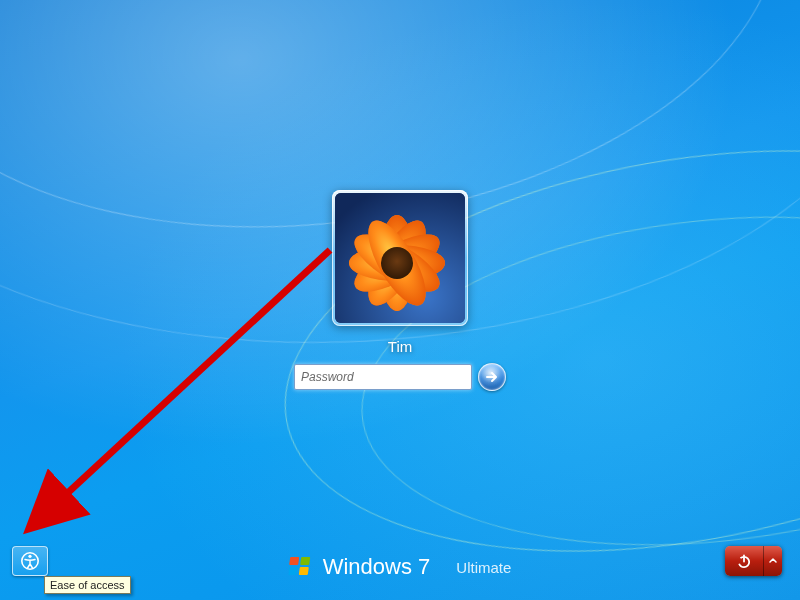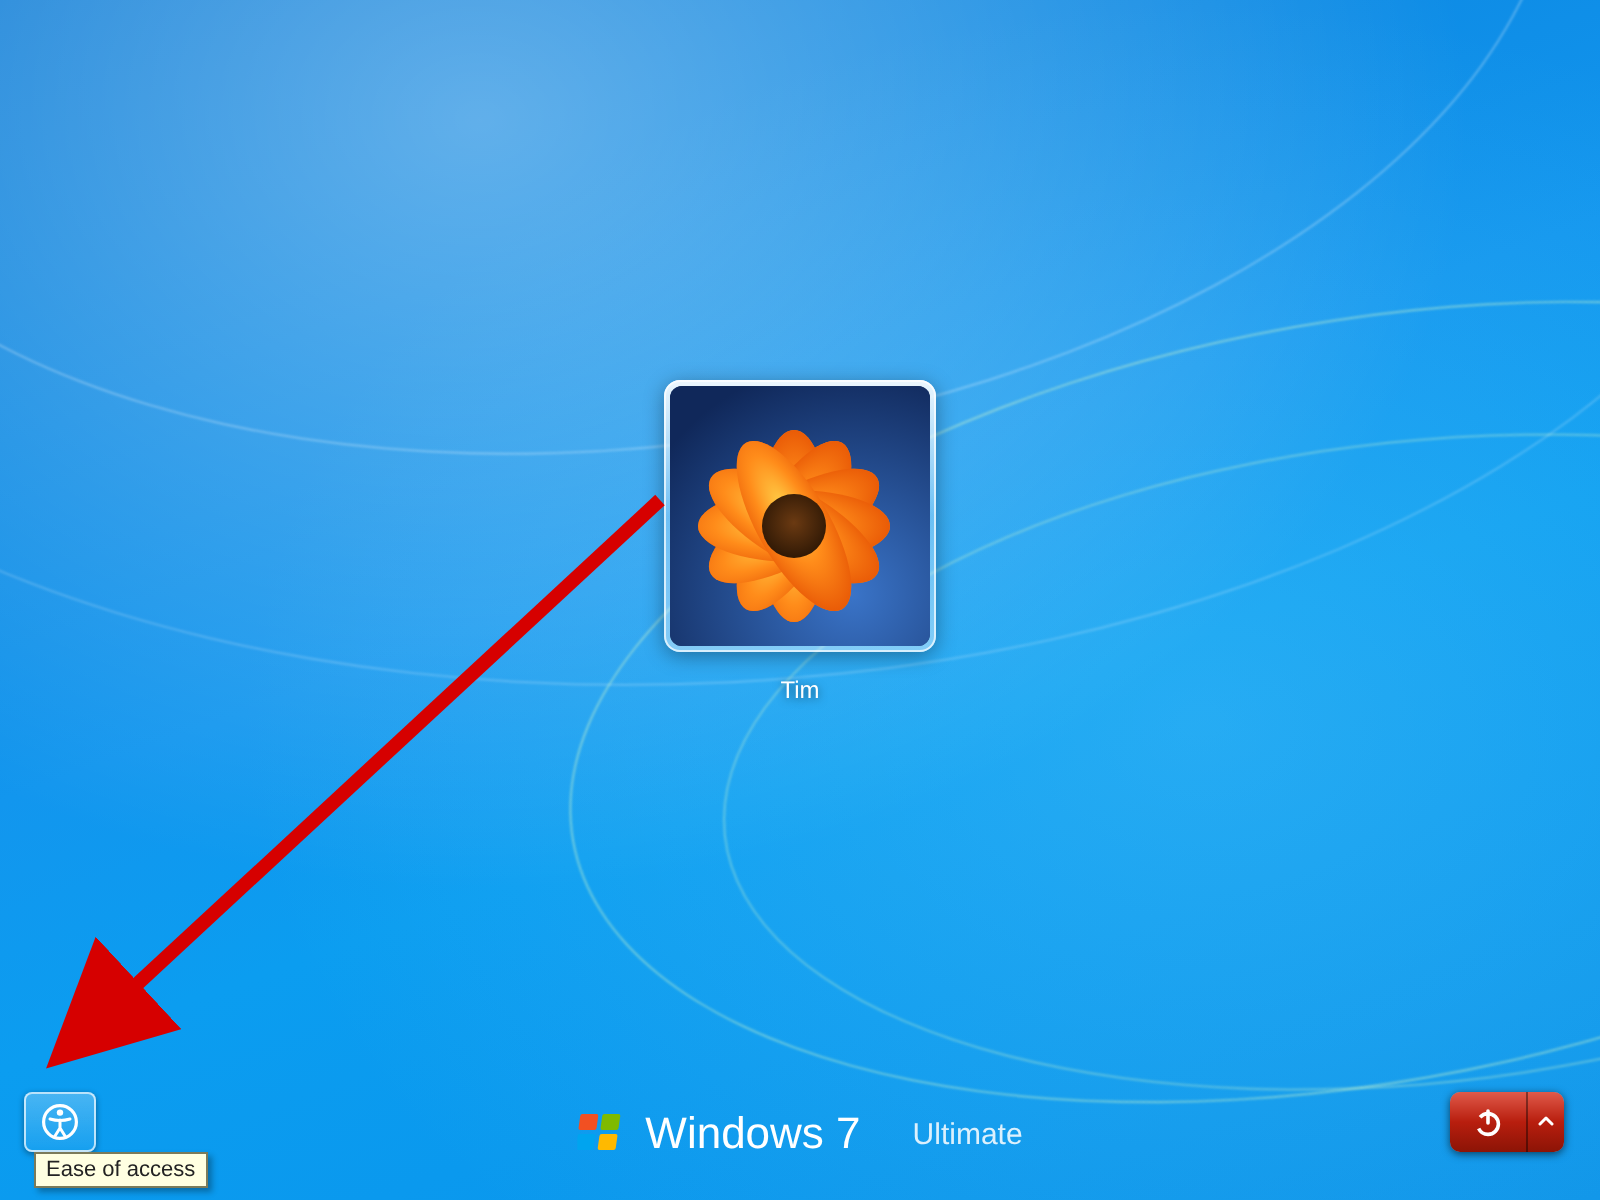--- a/index.html
+++ b/index.html
@@ -53,21 +53,21 @@
     border-radius: 6px;
     overflow: hidden;
     background: radial-gradient(circle at 70% 75%, #2a5a9c 0%, #1a3a6c 70%);
     position: relative;
   }
   .avatar-inner svg { display:block; }
 
   .username {
     margin-top: 12px;
     color: #fff;
-    font-size: 12px;
+    font-size: 15px;
     text-shadow: 0 1px 4px rgba(0,0,0,0.5);
   }
 
   .pw-row {
     margin-top: 8px;
     display: flex;
     justify-content: center;
     align-items: center;
     gap: 6px;
   }
@@ -132,21 +132,21 @@
     border-radius: 4px;
     background: linear-gradient(180deg, rgba(255,255,255,0.25), rgba(255,255,255,0.05));
     box-shadow: 0 1px 3px rgba(0,0,0,0.4);
     display: flex;
     align-items: center;
     justify-content: center;
     cursor: pointer;
   }
   .tooltip {
     position: absolute;
-    left: 17px;
+    left: 44px;
     bottom: 6px;
     background: #ffffe1;
     border: 1px solid #7b7b5a;
     font-size: 11px;
     color: #222;
     padding: 2px 5px;
     box-shadow: 2px 2px 3px rgba(0,0,0,0.3);
     white-space: nowrap;
   }
 
@@ -235,20 +235,28 @@
               <ellipse rx="18" ry="48" fill="url(#petal)" transform="rotate(330)"></ellipse>
             </g>
             <circle r="16" fill="url(#center)"></circle>
           </g>
         </svg>
       </div>
     </div>
 
     <div class="username">Tim</div>
 
+    <div class="pw-row">
+      <input class="pw-input" type="password" placeholder="Password" style="">
+      <div class="go-btn">
+        <svg width="14" height="14" viewBox="0 0 14 14">
+          <path d="M2 7 H10 M7 3 L11 7 L7 11" stroke="#ffffff" stroke-width="2" fill="none" stroke-linecap="round" stroke-linejoin="round"></path>
+        </svg>
+      </div>
+    </div>
   </div>
 
   <div class="ease-btn">
     <svg width="20" height="20" viewBox="0 0 20 20">
       <circle cx="10" cy="10" r="8.2" fill="none" stroke="#fff" stroke-width="1.6"></circle>
       <circle cx="10" cy="5.3" r="1.6" fill="#fff"></circle>
       <path d="M5 8.5 Q10 10 15 8.5 M10 9 V13 M10 13 L7.5 17 M10 13 L12.5 17" stroke="#fff" stroke-width="1.5" fill="none" stroke-linecap="round"></path>
     </svg>
   </div>
   <div class="tooltip">Ease of access</div>

